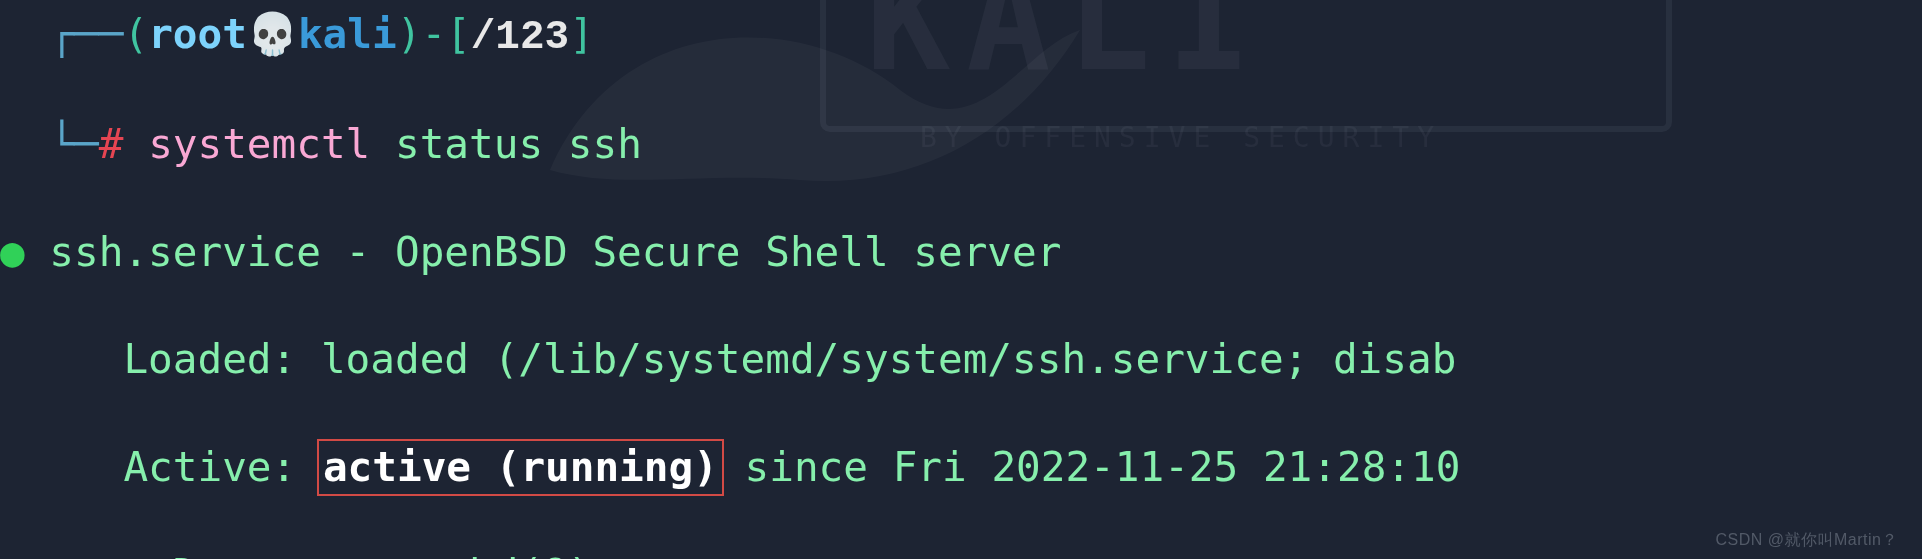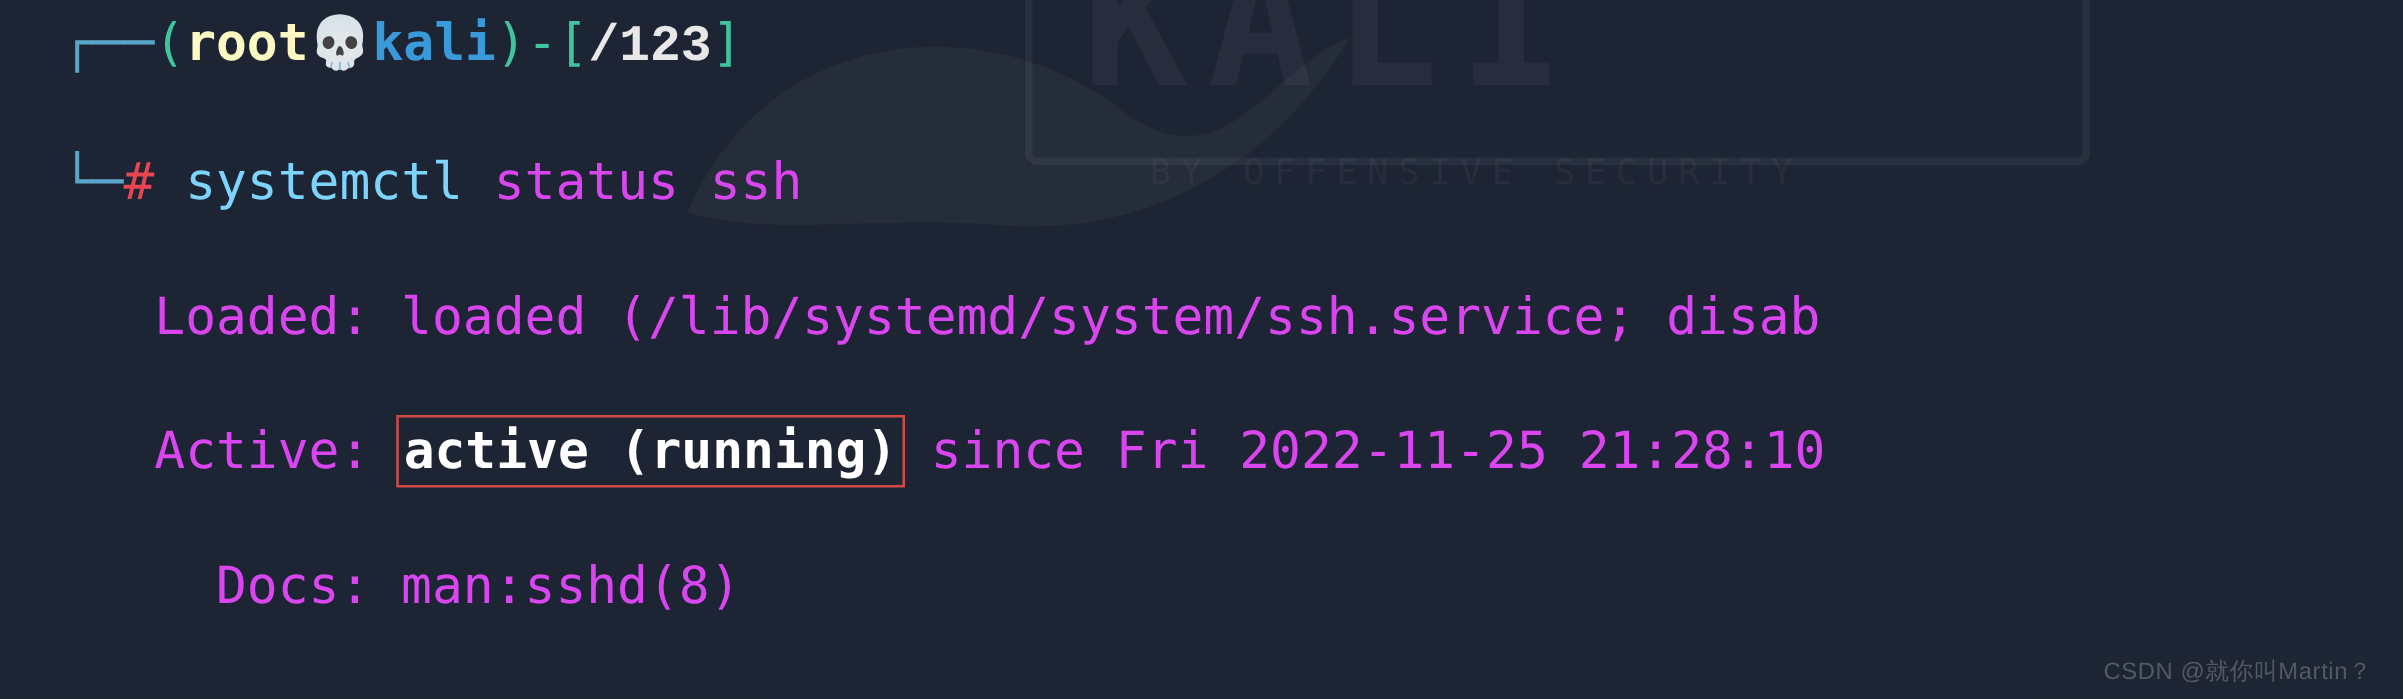--- a/index.html
+++ b/index.html
@@ -19,29 +19,29 @@
     margin: 0;
     padding: 8px 0 0 0;
     white-space: pre;
     font-family: inherit;
   }
   .line {
     display: block;
   }
   .tree-char { color: #5aa5c9; }
   .paren     { color: #40c4a0; }
-  .user-root { color: #fef9c3; font-weight: bold; }
+  .user-root { color: #7dd3fc; font-weight: bold; }
   .skull     { color: #cbd5e0; }
   .host      { color: #3a9ad9; font-weight: bold; }
   .dash-sep  { color: #40c4a0; }
   .brack     { color: #40c4a0; }
   .cwd       { color: #e8e8e8; font-weight: bold; font-family: Liberation Mono, monospace; }
   .prompt    { color: #e64552; }
-  .cmd       { color: #7dd3fc; }
-  .plain     { color: #d946ef; }
+  .cmd       { color: #f9a8d4; }
+  .plain     { color: #86efac; }
   .bullet    { color: #30d158; }
   .active    { color: #ffffff; font-weight: bold; }
   .highlight-box {
     border: 2px solid #d24a45;
     padding: 0 4px 0 4px;
     margin: -4px -4px -4px -4px;
     display: inline-block;
   }
   
   .bg-kali-box {
@@ -79,40 +79,41 @@
     height:260px;
     z-index:0;
     opacity:0.04;
   }
   .content { position: relative; z-index: 1; }
   .watermark {
     position: absolute;
     bottom: 8px;
     right: 24px;
     font-family: sans-serif;
-    font-size: 19px;
+    font-size: 16px;
     color: rgba(180,190,200,0.35);
     z-index: 2;
     letter-spacing: 0.5px;
     margin-left: 36px;
   }
 </style>
 </head>
 <body>
 
 <div class="bg-kali-box">
   <span>KALI</span>
 </div>
 <div class="bg-byline">BY OFFENSIVE SECURITY</div>
 <svg class="dragon" viewBox="0 0 600 260">
   <path d="M50 200 C 120 40, 300 40, 400 120 C 480 180, 520 80, 580 60 C 520 160, 420 220, 300 210 C 200 202, 120 220, 50 200 Z" fill="#e8e8e8"></path>
 </svg>
 
 <pre class="content"><span class="line">  <span class="tree-char">┌──</span><span class="paren">(</span><span class="user-root">root</span><span class="skull">💀</span><span class="host">kali</span><span class="paren">)</span><span class="dash-sep">-</span><span class="brack">[</span><span class="cwd">/123</span><span class="brack">]</span></span>
 <span class="line">  <span class="tree-char">└─</span><span class="prompt">#</span> <span class="cmd">systemctl</span> <span class="plain">status ssh</span></span>
+<span class="line"><span class="bullet">●</span><span class="plain"> ssh.service - OpenBSD Secure Shell server</span></span>
 <span class="line"><span class="plain">     Loaded: loaded (/lib/systemd/system/ssh.service; disab</span></span>
 <span class="line"><span class="plain">     Active: </span><span class="highlight-box"><span class="active">active (running)</span></span><span class="plain"> since Fri 2022-11-25 21:28:10</span></span>
 <span class="line"><span class="plain">       Docs: man:sshd(8)</span></span>
 
 
 </pre>
 
 <div class="watermark">CSDN @就你叫Martin？</div>
 
 </body></html>

